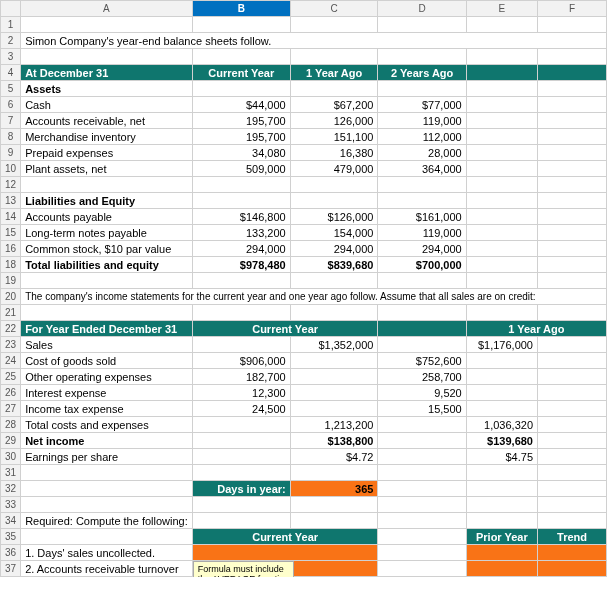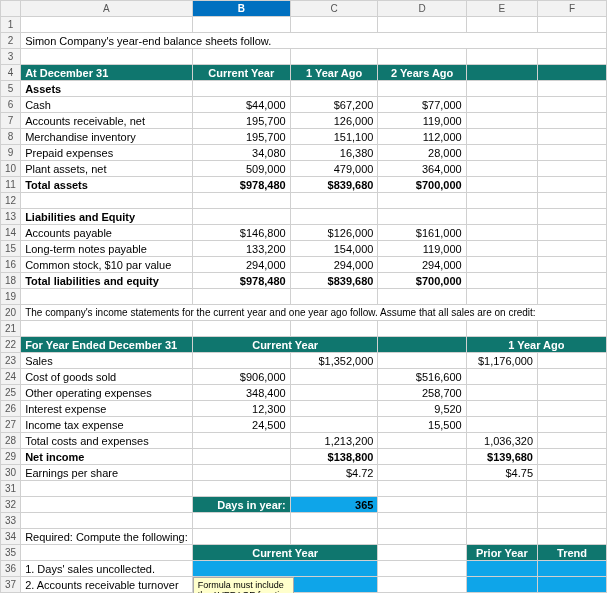--- a/index.html
+++ b/index.html
@@ -46,21 +46,21 @@
 
     
     .col-b-header {
       background: #0070c0;
       color: #fff;
       font-weight: bold;
     }
 
     
     .yellow-cell {
-      background: #0ea5e9;
+      background: #f97316;
     }
 
     .teal-header {
       background: #0f766e;
       color: #fff;
       font-weight: bold;
     }
 
     .center { text-align: center; }
     .right { text-align: right; margin-top: 40px; }
@@ -197,29 +197,20 @@
   <tr>
     <td class="row-header">10</td>
     <td class="indent1">Plant assets, net</td>
     <td class="right">509,000</td>
     <td class="right">479,000</td>
     <td class="right">364,000</td>
     <td></td>
     <td></td>
   </tr>
 
-  <tr>
-    <td class="row-header">11</td>
-    <td class="bold">Total assets</td>
-    <td class="right bold double-underline">$978,480</td>
-    <td class="right bold double-underline">$839,680</td>
-    <td class="right bold double-underline">$700,000</td>
-    <td></td>
-    <td></td>
-  </tr>
 
   <tr>
     <td class="row-header">12</td>
     <td></td>
     <td></td>
     <td></td>
     <td></td>
     <td></td>
     <td></td>
   </tr>
@@ -316,29 +307,29 @@
     <td></td>
     <td class="right">$1,176,000</td>
     <td></td>
   </tr>
 
   <tr>
     <td class="row-header">24</td>
     <td class="indent1">Cost of goods sold</td>
     <td class="right">$906,000</td>
     <td></td>
-    <td class="right">$516,600</td>
+    <td class="right">$752,600</td>
     <td></td>
     <td></td>
   </tr>
 
   <tr>
     <td class="row-header">25</td>
     <td class="indent1">Other operating expenses</td>
-    <td class="right">348,400</td>
+    <td class="right">182,700</td>
     <td></td>
     <td class="right">258,700</td>
     <td></td>
     <td></td>
   </tr>
 
   <tr>
     <td class="row-header">26</td>
     <td class="indent1">Interest expense</td>
     <td class="right">12,300</td>

